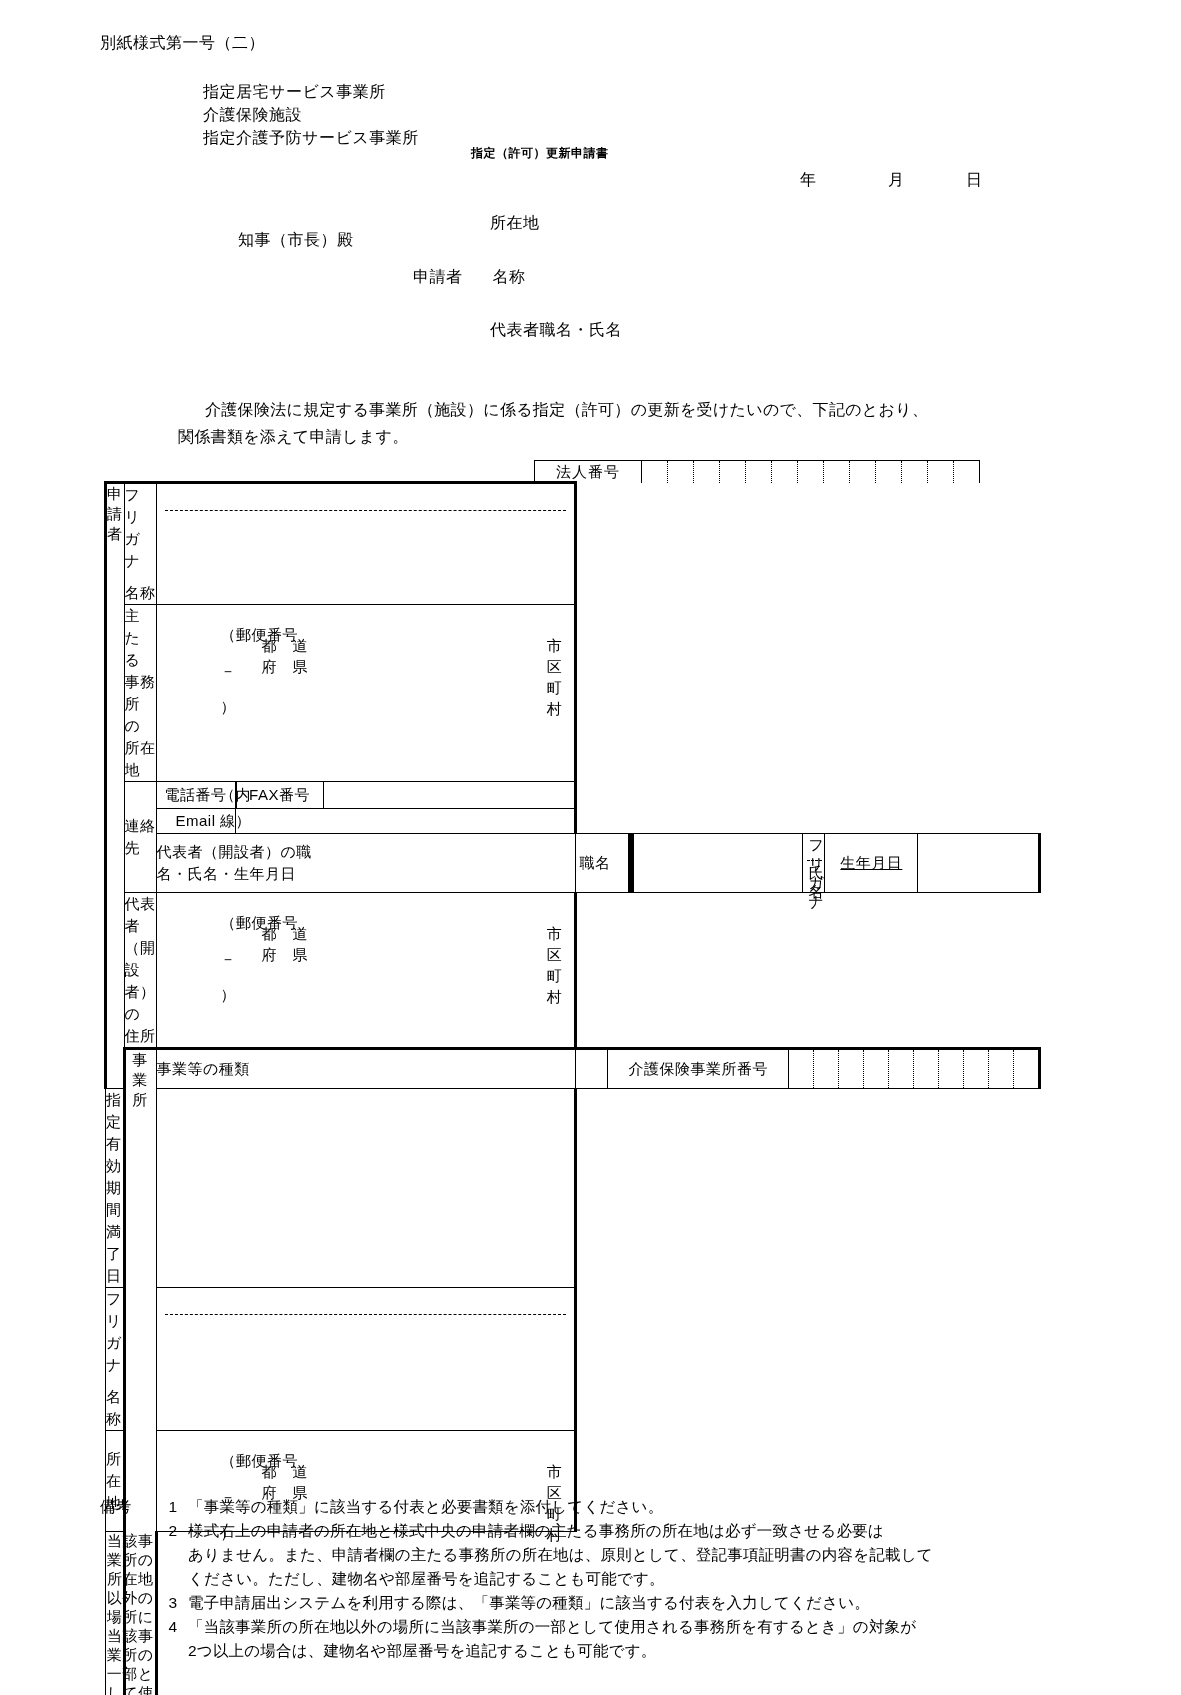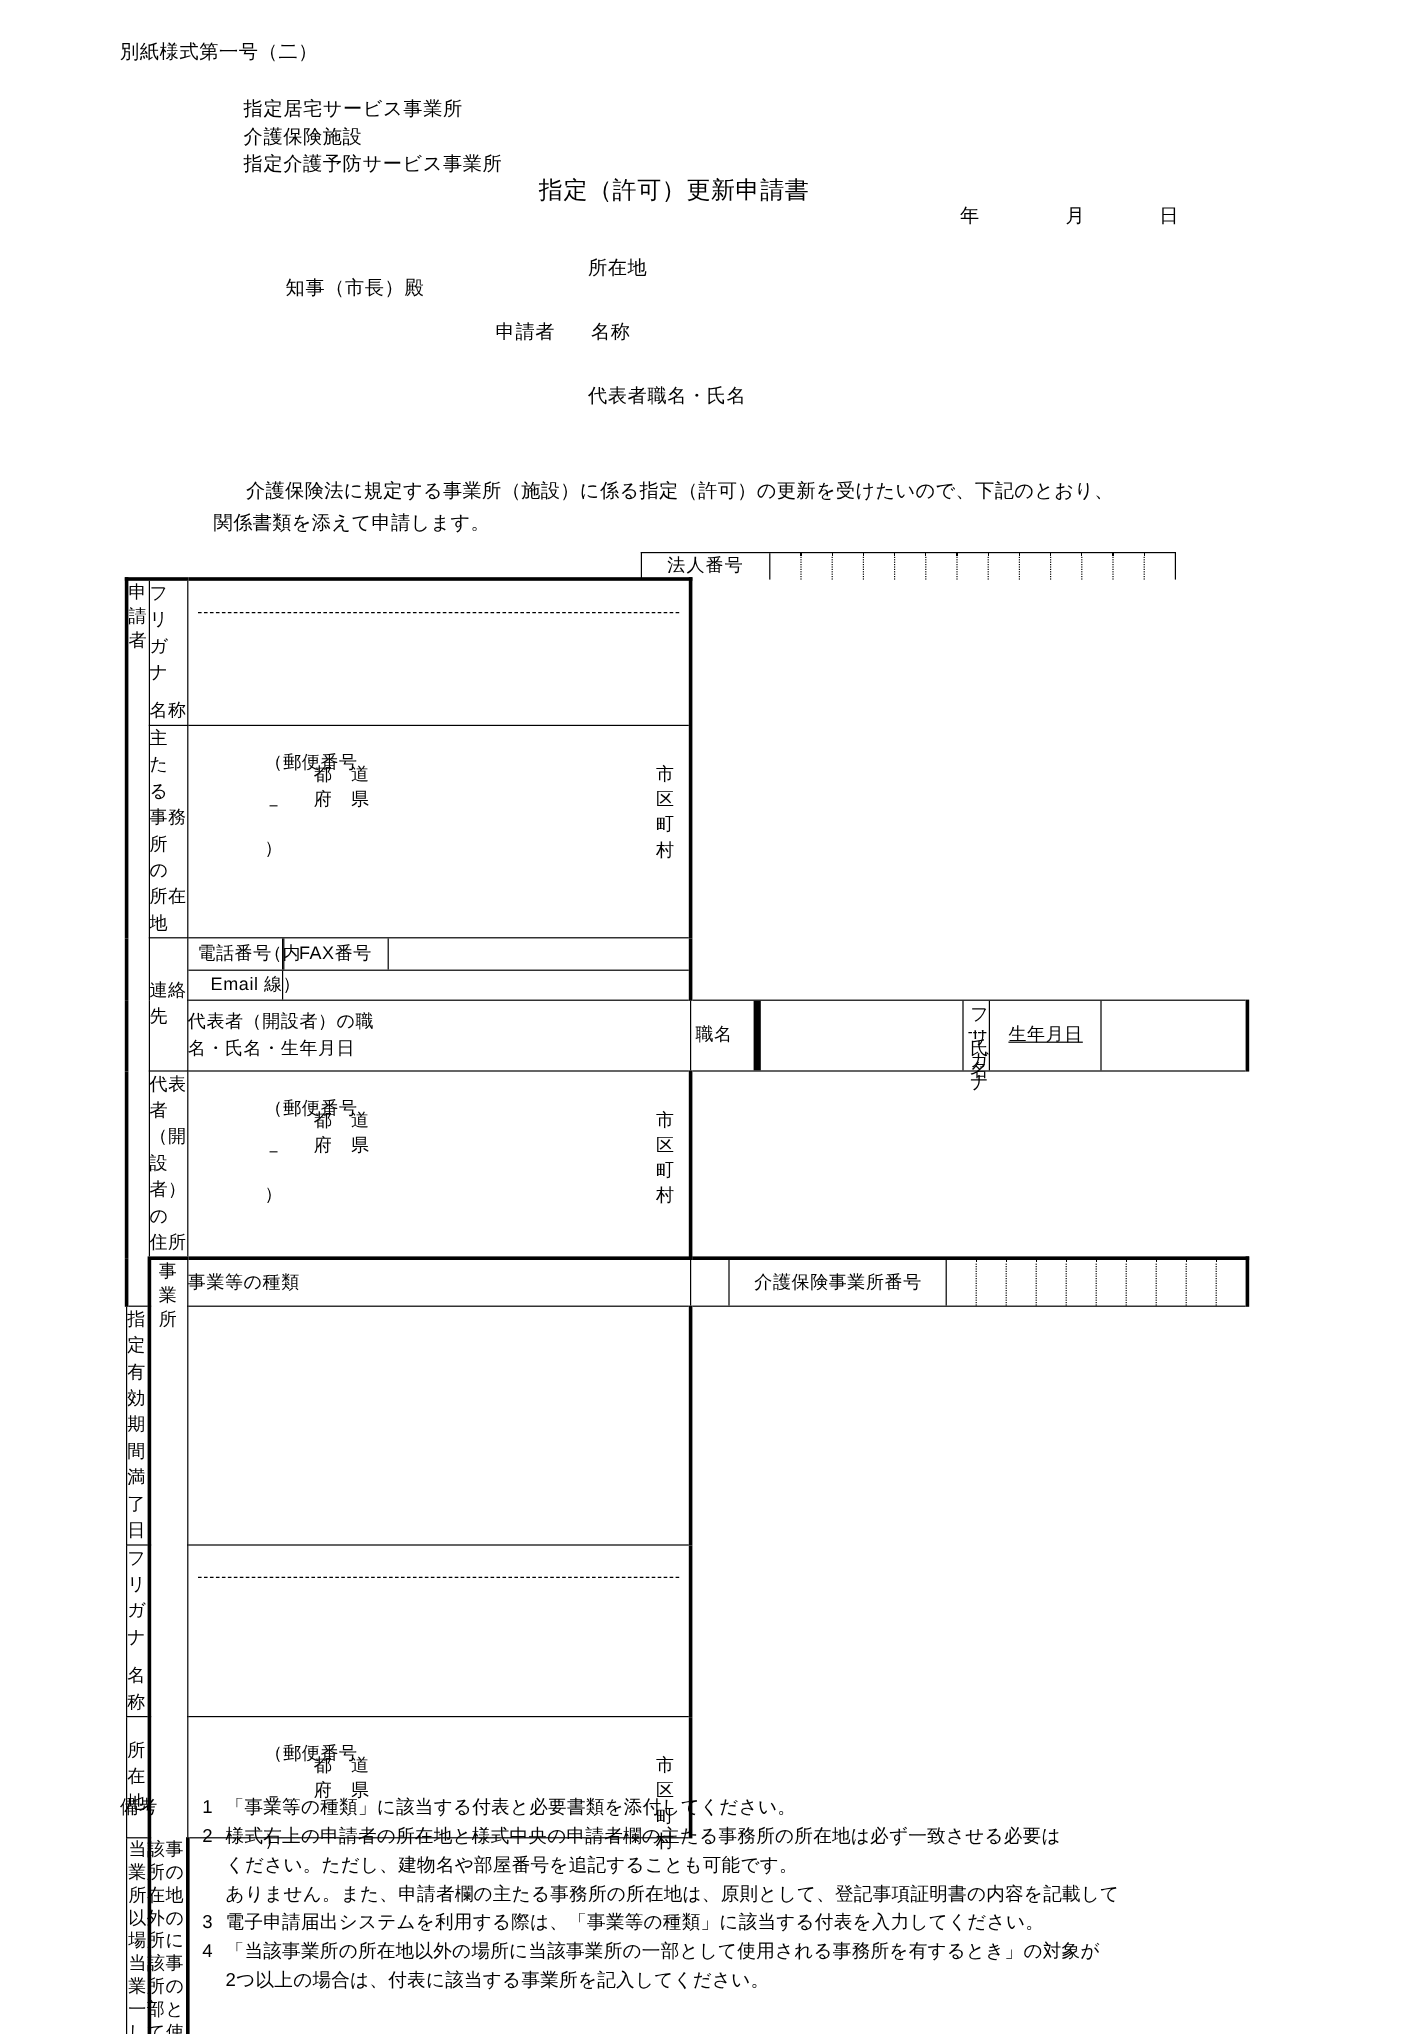--- a/index.html
+++ b/index.html
@@ -34,23 +34,24 @@
   }
   .target-list {
     position: absolute;
     left: 203px; top: 80px;
     font-size: 16px;
     line-height: 23px;
     letter-spacing: 0.5px;
   }
   .doc-title {
     position: absolute;
-    left: 449px; top: 145px;
-    font-size: 20px;
-    letter-spacing: 0.5px;
+    left: 471px; top: 145px;
+    font-size: 12px;
+    letter-spacing: 0.5px;
+    font-weight: bold;
   }
   .date-line {
     position: absolute;
     left: 800px; top: 170px;
     font-size: 16px;
     letter-spacing: 0.5px;
   }
   .date-line span { display: inline-block; }
   .date-y { width: 88px; }
   .date-m { width: 78px; }
@@ -532,28 +533,28 @@
     <div class="nrow">
       <div class="nlabel">備考</div>
       <div class="nnum">1</div>
       <div class="ntext">「事業等の種類」に該当する付表と必要書類を添付してください。</div>
     </div>
     <div class="nrow">
       <div class="nlabel"></div>
       <div class="nnum">2</div>
       <div class="ntext">様式右上の申請者の所在地と様式中央の申請者欄の主たる事務所の所在地は必ず一致させる必要は</div>
     </div>
+    <div class="cont">ありません。また、申請者欄の主たる事務所の所在地は、原則として、登記事項証明書の内容を記載して</div>
     <div class="cont">ください。ただし、建物名や部屋番号を追記することも可能です。</div>
-    <div class="cont">ありません。また、申請者欄の主たる事務所の所在地は、原則として、登記事項証明書の内容を記載して</div>
     <div class="nrow">
       <div class="nlabel"></div>
       <div class="nnum">3</div>
       <div class="ntext">電子申請届出システムを利用する際は、「事業等の種類」に該当する付表を入力してください。</div>
     </div>
     <div class="nrow">
       <div class="nlabel"></div>
       <div class="nnum">4</div>
       <div class="ntext">「当該事業所の所在地以外の場所に当該事業所の一部として使用される事務所を有するとき」の対象が</div>
     </div>
-    <div class="cont">2つ以上の場合は、付表に該当する事業所を記入してください。</div>
+    <div class="cont">2つ以上の場合は、建物名や部屋番号を追記することも可能です。</div>
   </div>
 
 </div>
 
 </body></html>

